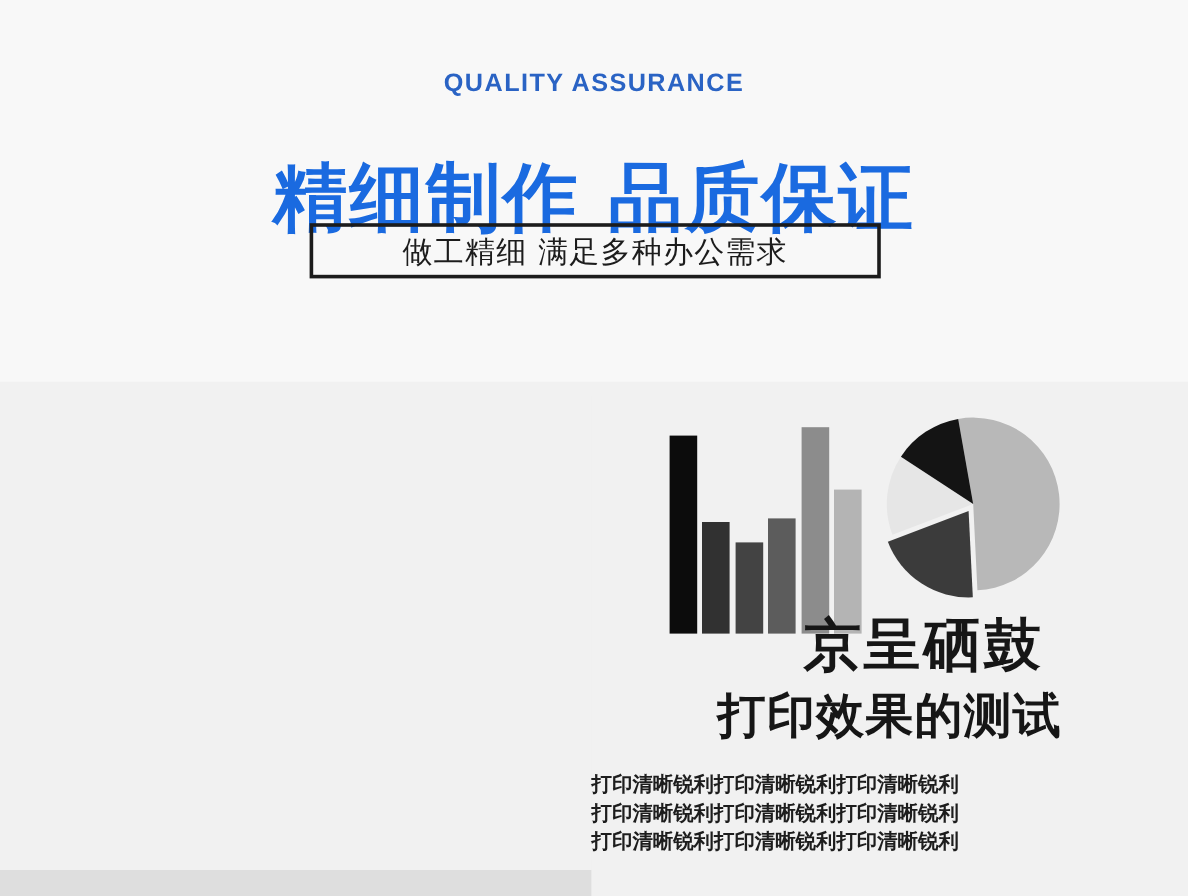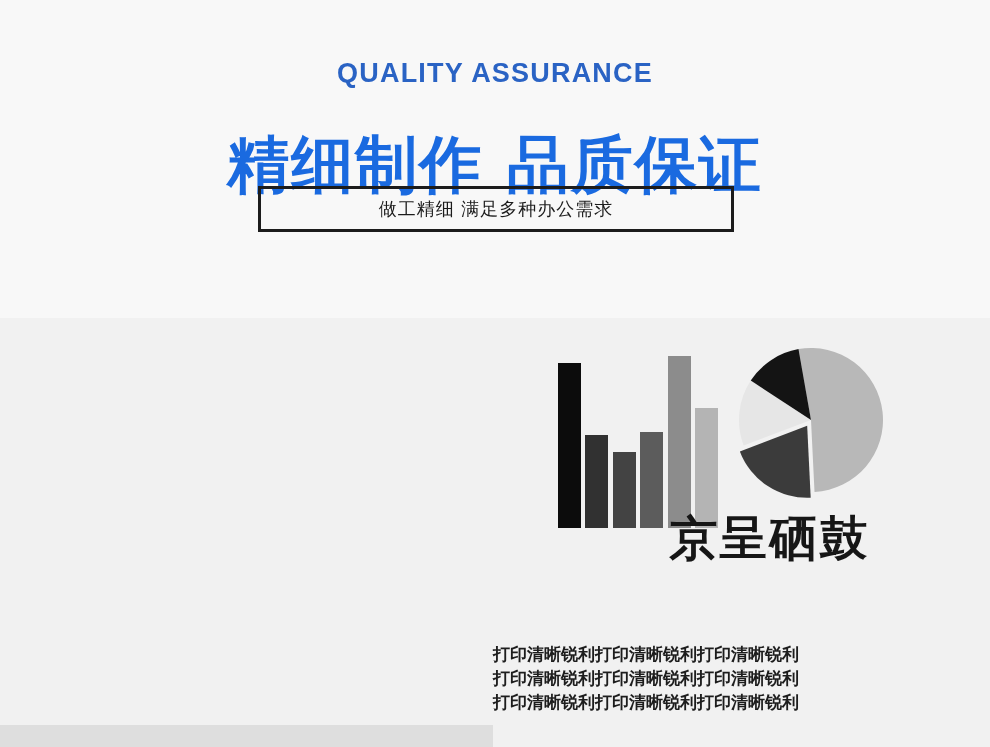--- a/index.html
+++ b/index.html
@@ -12,21 +12,21 @@
   .page{position:relative;width:990px;height:747px;background:#f1f1f1;}
 
   
   .header{
     position:absolute;left:0;top:0;width:990px;height:318px;
     background:#f8f8f8;
   }
   .eyebrow{
     position:absolute;left:0;top:58px;width:990px;
     text-align:center;
-    font-size:27px;
+    font-size:21px;
     letter-spacing:1.2px;
     font-weight:700;
     color:#2a63c4;
     font-family:"Liberation Sans","DejaVu Sans",sans-serif;
   }
   .headline{
     position:absolute;left:0;top:98px;width:990px;
     text-align:center;
     font-size:62px;
     line-height:72px;
@@ -37,21 +37,21 @@
     margin-top:31px;
   }
   .subbox{
     position:absolute;left:258px;top:186px;
     width:470px;height:40px;
     border:3px solid #1c1c1c;
     background:transparent;
     display:flex;align-items:center;justify-content:center;
   }
   .subbox-text{
-    font-size:18px;
+    font-size:25px;
     color:#1c1c1c;
     letter-spacing:1px;
     font-family:"DejaVu Sans","Liberation Sans",sans-serif;
     white-space:nowrap;
   }
 
   
   .blue-panel{
     position:absolute;left:0;top:330px;
     width:493px;height:395px;
@@ -185,20 +185,21 @@
       <svg class="pie-svg" id="pie-chart-svg" width="160" height="160" viewBox="0 0 160 160">
           <path d="M 78 80 L 65.49733120798102 9.093841783121022 A 72 72 0 1 1 81.51718342528413 151.91404188858326 Z" fill="#b8b8b8"></path>
           <path d="M 74.16705743555215 85.85735019421273 L 77.68424086083628 157.77139208279598 A 72 72 0 0 1 6.859608735039103 111.42505148759858 Z" fill="#3b3b3b"></path>
           <path d="M 78 80 L 10.69255129948695 105.56770129338585 A 72 72 0 0 1 17.75296943095477 40.575447908536376 Z" fill="#e6e6e6"></path>
           <path d="M 78 80 L 17.75296943095477 40.575447908536376 A 72 72 0 0 1 65.49733120798102 9.093841783121022 Z" fill="#141414"></path>
         </svg>
     </div>
 
     <div class="rp-title">京呈硒鼓</div>
 
+    <div class="rp-sub">打印效果的测试</div>
 
     <div class="rp-fineprint" id="fineprint">
         <div class="fine-line">打印清晰锐利打印清晰锐利打印清晰锐利</div>
         <div class="fine-line">打印清晰锐利打印清晰锐利打印清晰锐利</div>
         <div class="fine-line">打印清晰锐利打印清晰锐利打印清晰锐利</div>
       </div>
 
   </div>
 
 </div>

